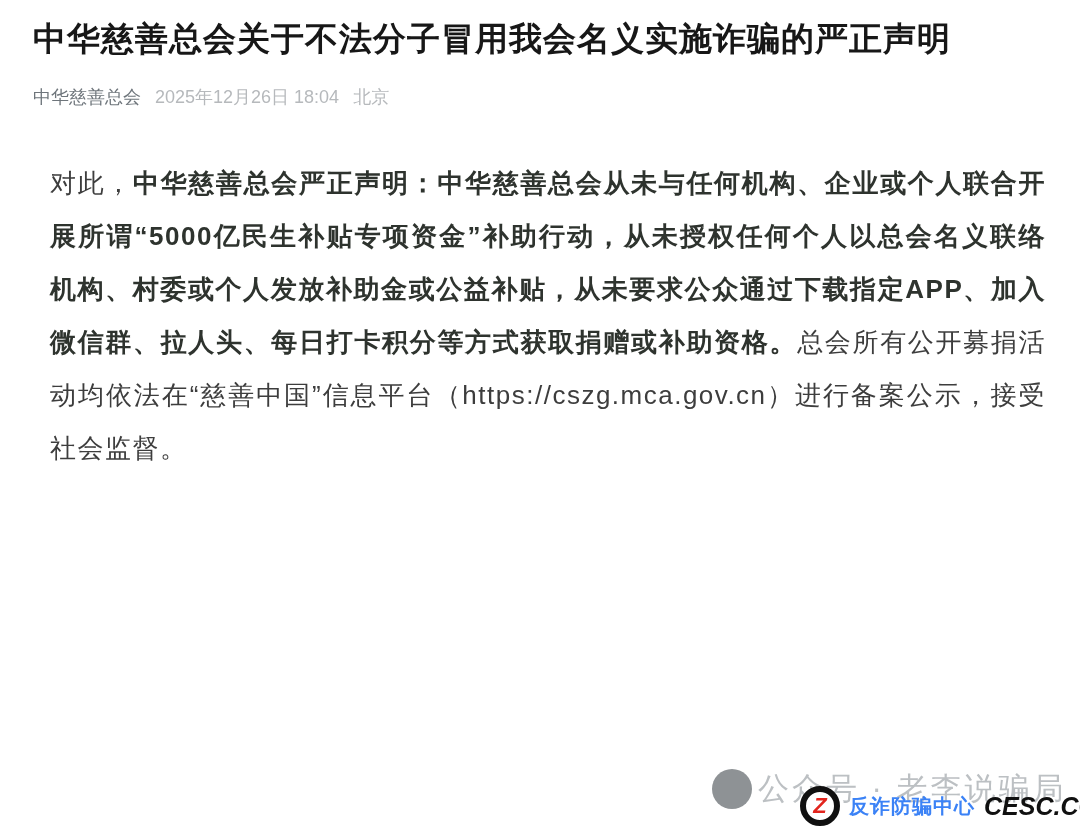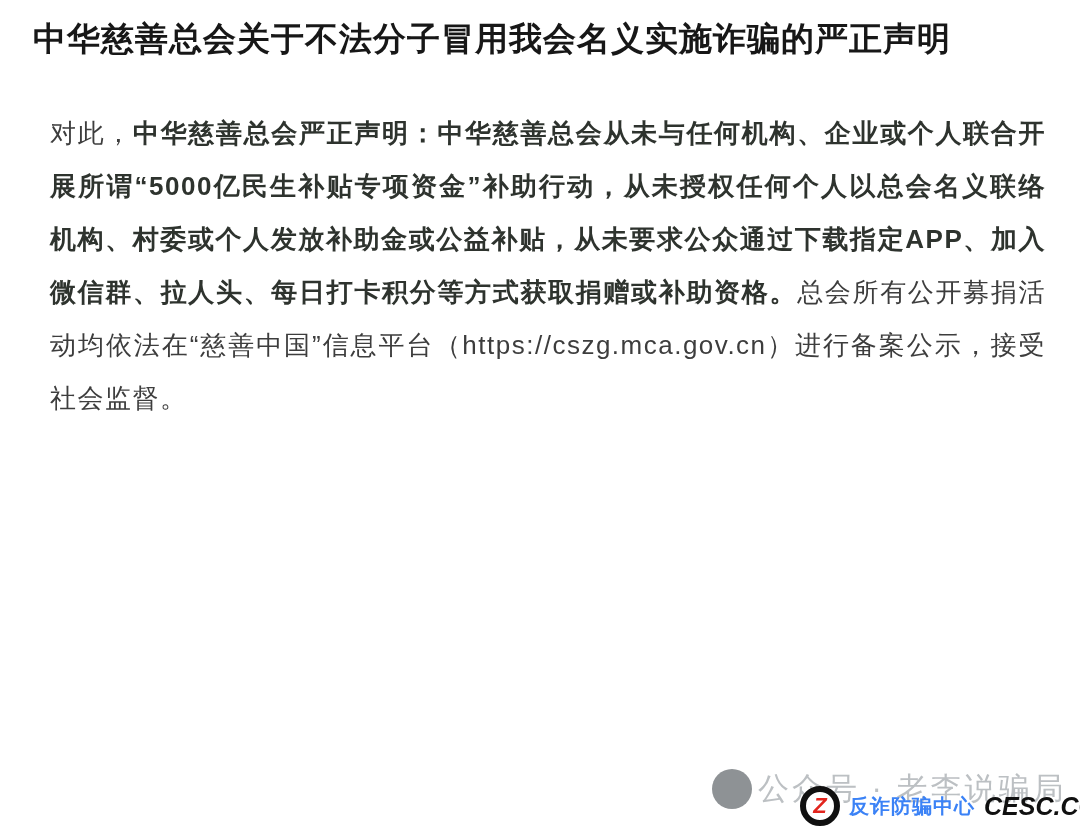--- a/index.html
+++ b/index.html
@@ -56,20 +56,25 @@
   .badge-name{font-size:20px;font-weight:700;color:#3b82f6;letter-spacing:1px;white-space:nowrap;}
   .badge-site{font-size:25px;font-weight:800;font-style:italic;color:#101010;white-space:nowrap;}
 </style>
 </head>
 <body>
 
 <div class="page">
 
   <h1 class="article-title">中华慈善总会关于不法分子冒用我会名义实施诈骗的严正声明</h1>
 
+  <div class="byline">
+    <a class="author">中华慈善总会</a>
+    <span class="meta">2025年12月26日 18:04</span>
+    <span class="meta">北京</span>
+  </div>
 
   <div class="article-body">
       <p><span class="">对此，</span><span class="b">中华慈善总会严正声明：中华慈善总会从未与任何机构、企业或个人联合开展所谓“5000亿民生补贴专项资金”补助行动，从未授权任何个人以总会名义联络机构、村委或个人发放补助金或公益补贴，从未要求公众通过下载指定APP、加入微信群、拉人头、每日打卡积分等方式获取捐赠或补助资格。</span><span class="">总会所有公开募捐活动均依法在“慈善中国”信息平台</span><span class="nw">（https://cszg.mca.gov.cn）</span><span class="">进行备案公示，接受社会监督。</span></p>
     </div>
 
   <div class="watermark">
     <span class="watermark-avatar"></span>
     <span class="watermark-text">公众号 · 老李说骗局</span>
   </div>
 

